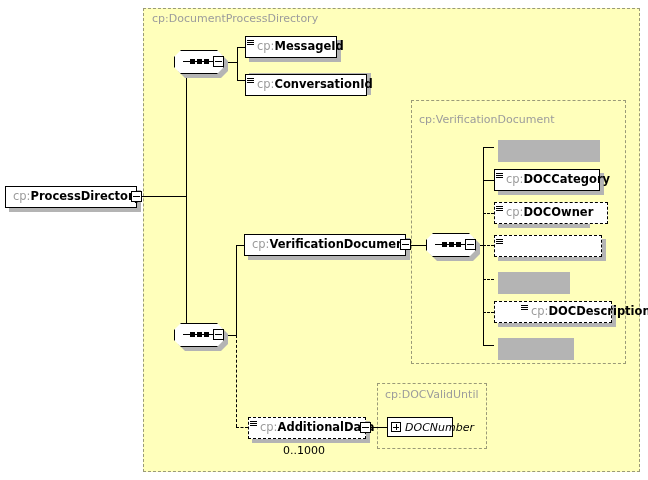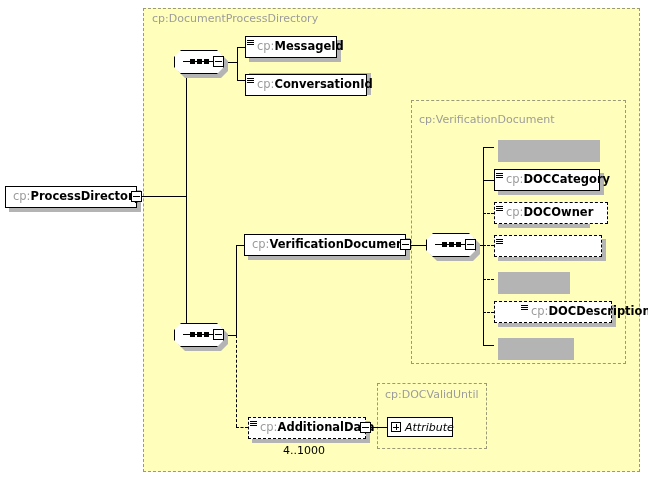--- a/index.html
+++ b/index.html
@@ -375,22 +375,22 @@
   <div class="node-shadow" style="left:252px; top:421px; width:118px; height:22px;"></div>
   <div class="node optional" style="left:248px; top:417px; width:118px;">
     <span class="seq-glyph">
         <i></i>
         <i></i>
         <i></i>
       </span>
     <span class="node-txt"><span class="pfx">cp:</span>AdditionalData</span>
   </div>
   <div class="expander" style="left:360px; top:422px;"></div>
-  <div class="card" style="left:283px; top:444px;">4..1000</div>
+  <div class="card" style="left:283px; top:444px;">0..1000</div>
 
   <div class="ln ln-h" style="left:371px; top:427px; width:16px;"></div>
 
   <div class="attr-node" style="left:387px; top:417px; width:66px;">
     <span class="attr-plus"></span>
-    <span class="attr-txt">Attribute</span>
+    <span class="attr-txt">DOCNumber</span>
   </div>
 
 </div>
 
 </body></html>

